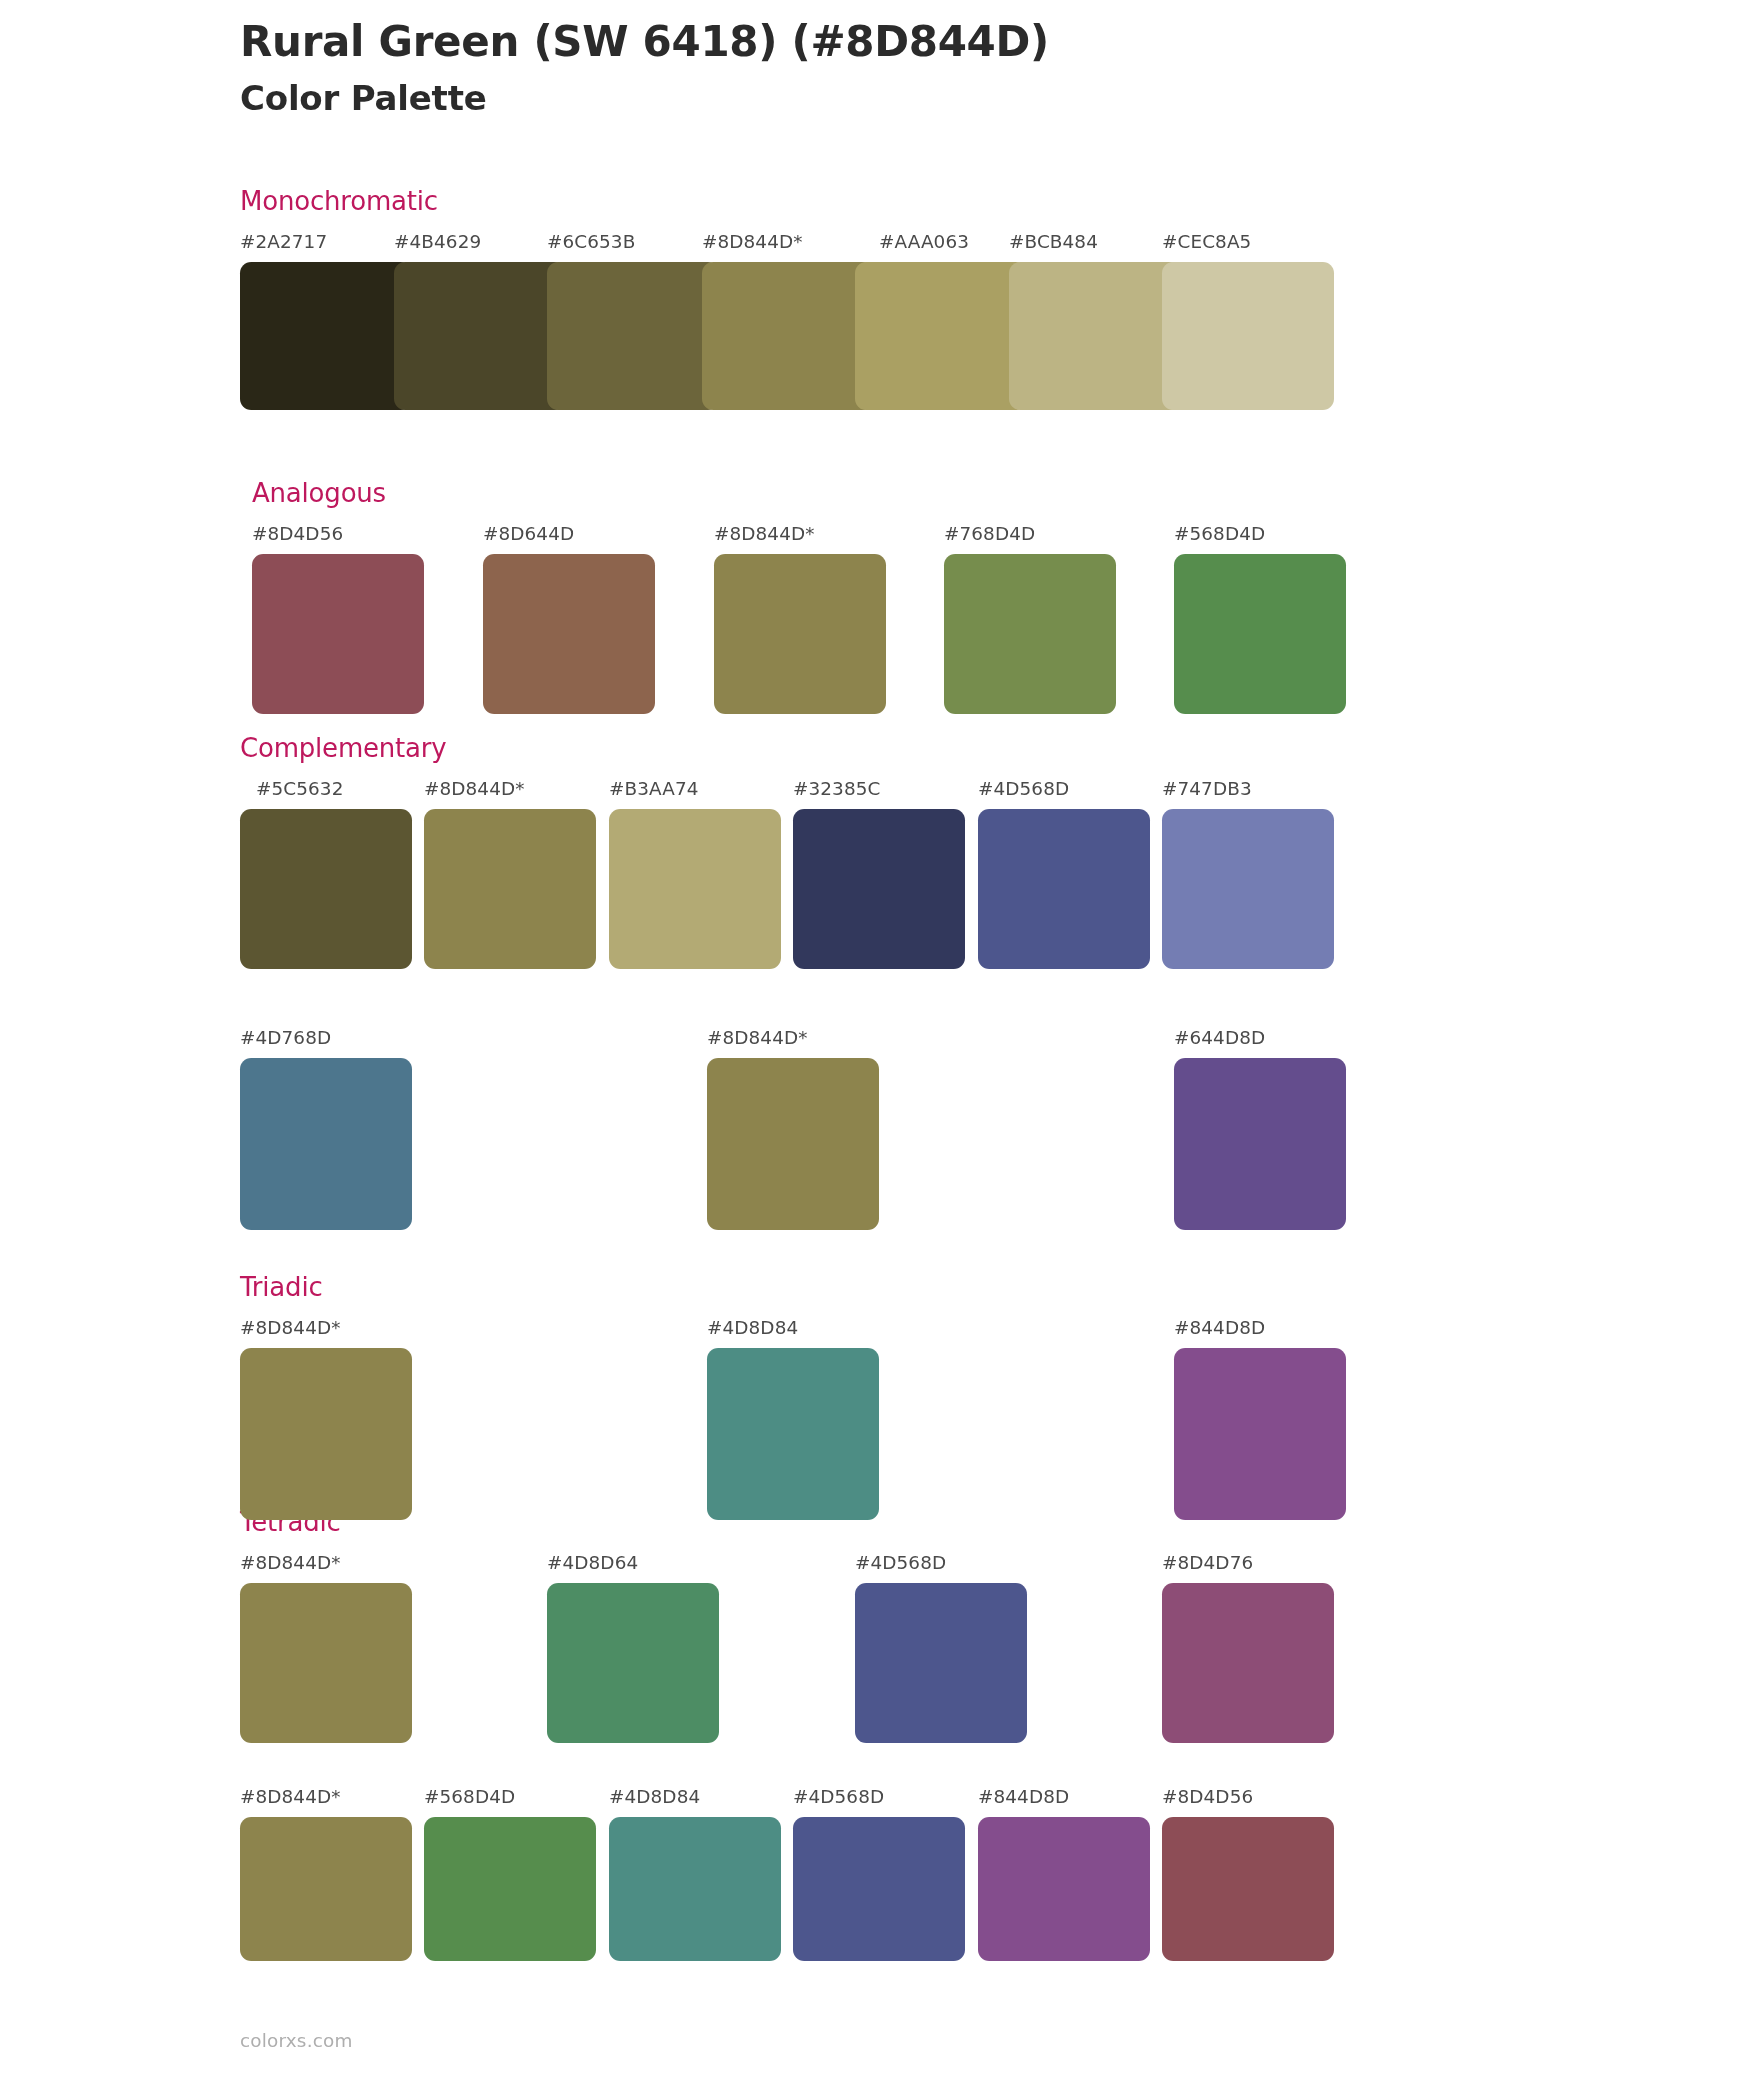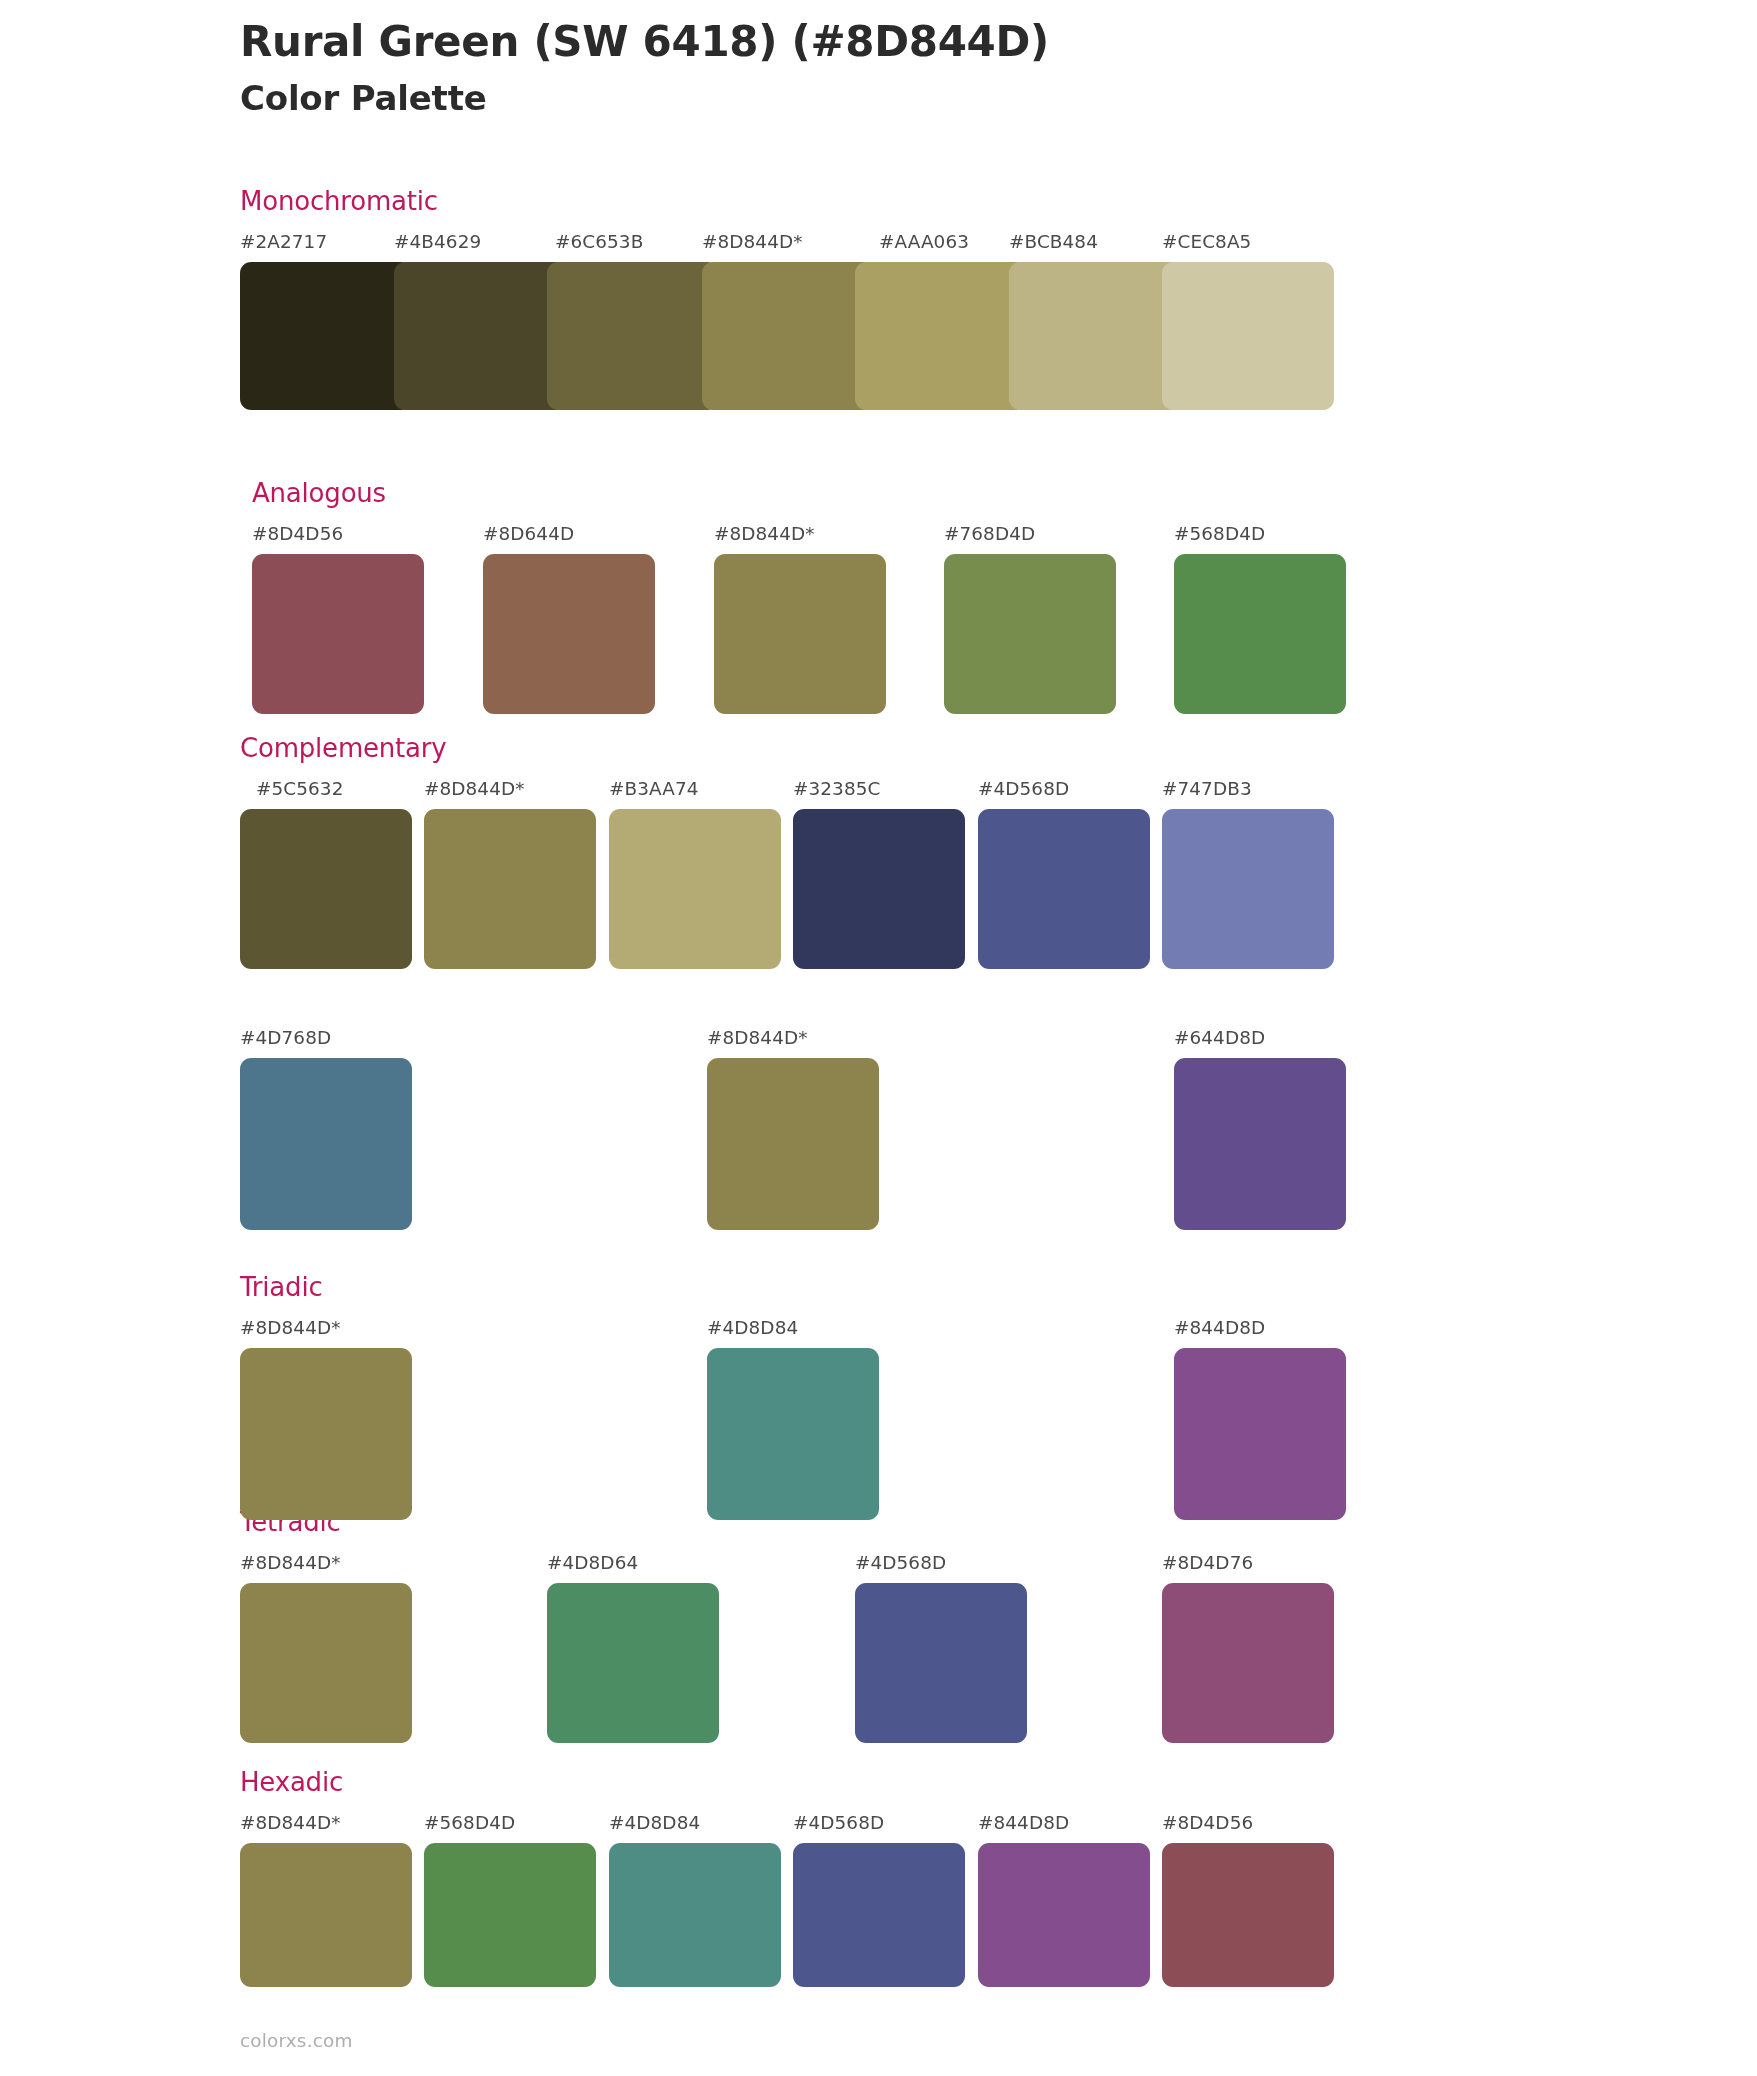--- a/index.html
+++ b/index.html
@@ -116,21 +116,21 @@
     <h1 class="page-title">Rural Green (SW 6418) (#8D844D)</h1>
     <h2 class="page-subtitle">Color Palette</h2>
   </div>
 
   <div class="sections">
       <div class="section" style="top: 188px;">
         <div class="section-title">Monochromatic</div>
         <div class="swatch-labels">
           <div class="swatch-label" style="left: 0px;">#2A2717</div>
           <div class="swatch-label" style="left: 154px; text-align: right;">#4B4629</div>
-          <div class="swatch-label" style="left: 315px;">#6C653B</div>
+          <div class="swatch-label" style="left: 307px;">#6C653B</div>
           <div class="swatch-label" style="left: 462px;">#8D844D*</div>
           <div class="swatch-label" style="left: 639px;">#AAA063</div>
           <div class="swatch-label" style="left: 769px;">#BCB484</div>
           <div class="swatch-label" style="left: 922px;">#CEC8A5</div>
         </div>
         <div class="swatch-row" style="height: 148px;">
           <div class="swatch" title="#2A2717" style="left: 0px; width: 172px; height: 148px; background: rgb(42, 39, 23); z-index: 1;"></div>
           <div class="swatch" title="#4B4629" style="left: 154px; width: 172px; height: 148px; background: rgb(75, 70, 41); z-index: 2;"></div>
           <div class="swatch" title="#6C653B" style="left: 307px; width: 172px; height: 148px; background: rgb(108, 101, 59); z-index: 3;"></div>
           <div class="swatch" title="#8D844D*" style="left: 462px; width: 172px; height: 148px; background: rgb(141, 132, 77); z-index: 4;"></div>
@@ -209,21 +209,20 @@
           <div class="swatch-label" style="left: 922px;">#8D4D76</div>
         </div>
         <div class="swatch-row" style="height: 160px;">
           <div class="swatch" title="#8D844D*" style="left: 0px; width: 172px; height: 160px; background: rgb(141, 132, 77); z-index: 1;"></div>
           <div class="swatch" title="#4D8D64" style="left: 307px; width: 172px; height: 160px; background: rgb(77, 141, 100); z-index: 2;"></div>
           <div class="swatch" title="#4D568D" style="left: 615px; width: 172px; height: 160px; background: rgb(77, 86, 141); z-index: 3;"></div>
           <div class="swatch" title="#8D4D76" style="left: 922px; width: 172px; height: 160px; background: rgb(141, 77, 118); z-index: 4;"></div>
         </div>
       </div>
       <div class="section" style="top: 1769px;">
-        <div class="section-title">Hexadic</div>
         <div class="swatch-labels">
           <div class="swatch-label" style="left: 0px;">#8D844D*</div>
           <div class="swatch-label" style="left: 184px;">#568D4D</div>
           <div class="swatch-label" style="left: 369px;">#4D8D84</div>
           <div class="swatch-label" style="left: 553px;">#4D568D</div>
           <div class="swatch-label" style="left: 738px;">#844D8D</div>
           <div class="swatch-label" style="left: 922px;">#8D4D56</div>
         </div>
         <div class="swatch-row" style="height: 144px;">
           <div class="swatch" title="#8D844D*" style="left: 0px; width: 172px; height: 144px; background: rgb(141, 132, 77); z-index: 1;"></div>

